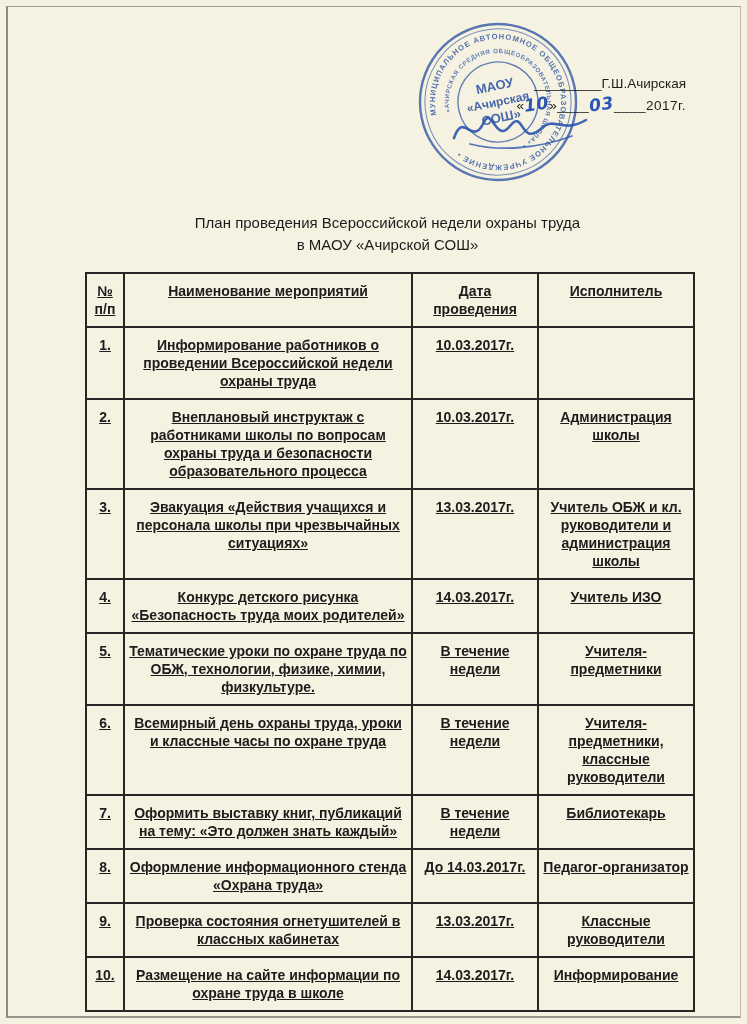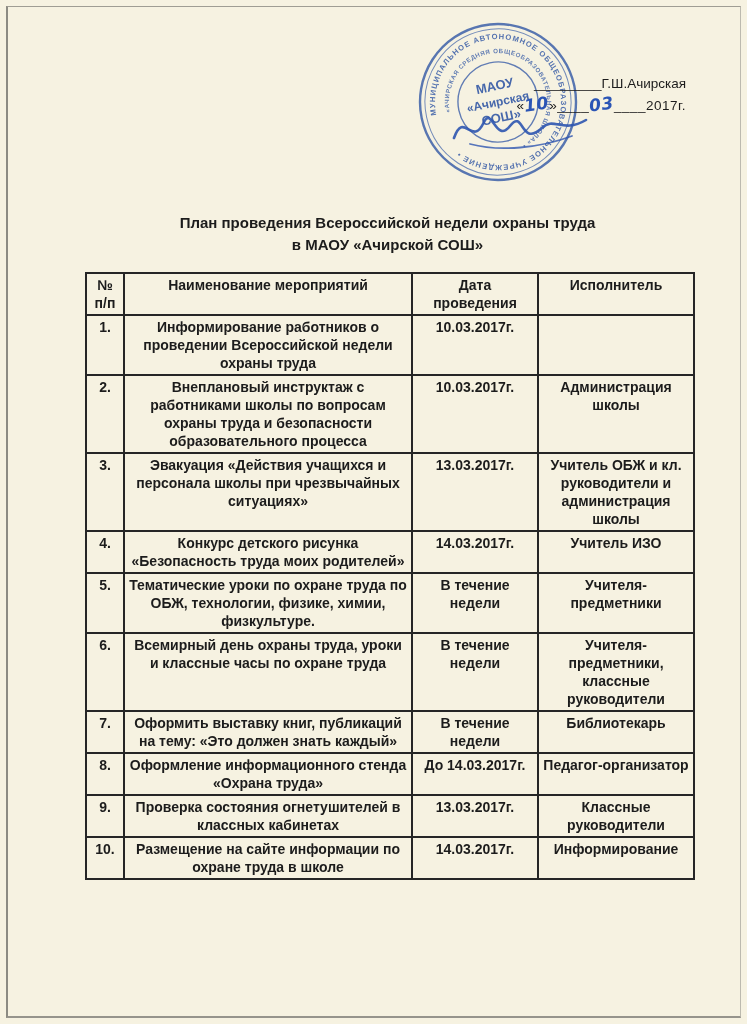--- a/index.html
+++ b/index.html
@@ -45,36 +45,37 @@
     font-family:"DejaVu Sans",sans-serif;
   }
   .signature-svg{
     position:absolute;left:448px;top:104px;width:160px;height:50px;
     z-index:3;pointer-events:none;
   }
   
   .title-block{
     margin:12px 57px 16px 85px;
     text-align:center;
-    font-weight:bold;font-size:15px;line-height:22px;
+    font-weight:normal;font-size:15px;line-height:22px;
   }
   
   table.schedule{
     border-collapse:collapse;
     margin-left:85px;
     table-layout:fixed;
     width:608px;
     font-size:14px;font-weight:bold;line-height:18px;
   }
   table.schedule th, table.schedule td{
     border:2px solid #262626;
-    padding:2px 3px;
+    padding:8px 3px;
     text-align:center;
     vertical-align:top;
     overflow:hidden;
+    text-decoration:underline;
   }
   table.schedule th{font-size:14px;}
   col.c1{width:38px;}
   col.c2{width:288px;}
   col.c3{width:126px;}
   col.c4{width:156px;}
   td.c-num{text-align:center;}
 </style>
 </head>
 <body>

